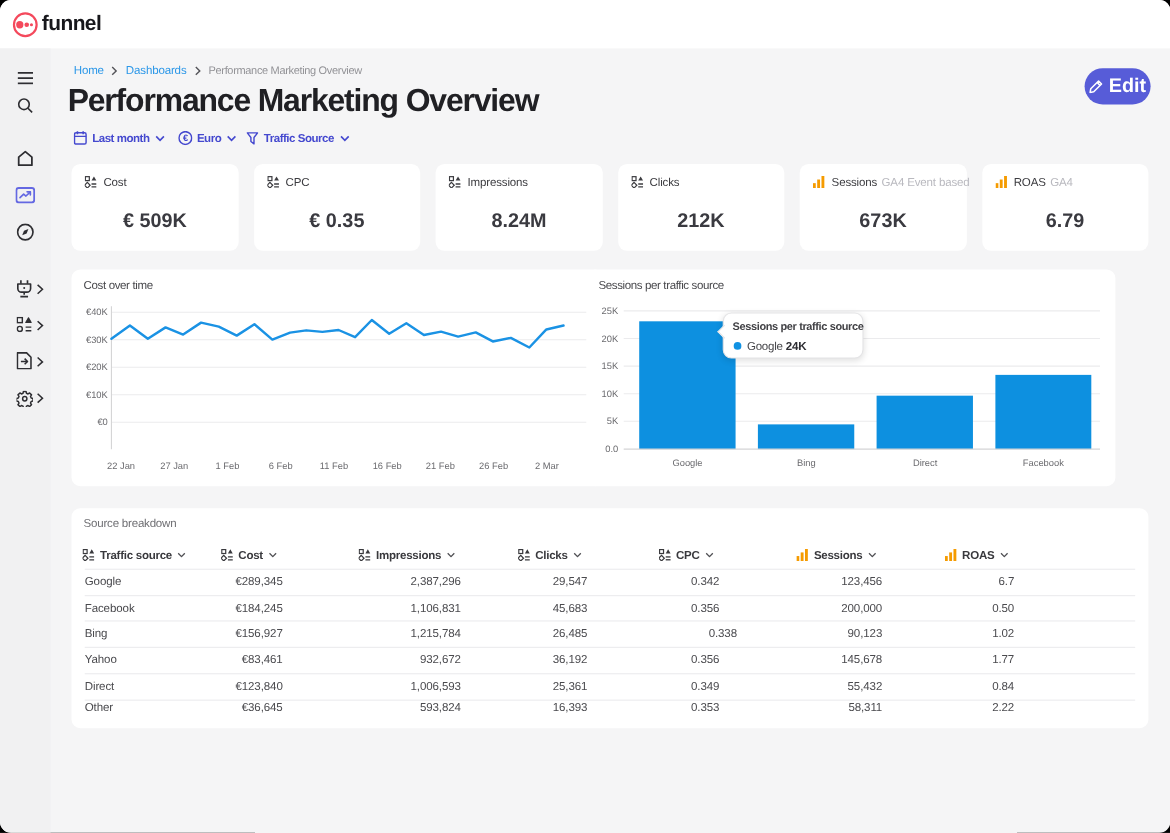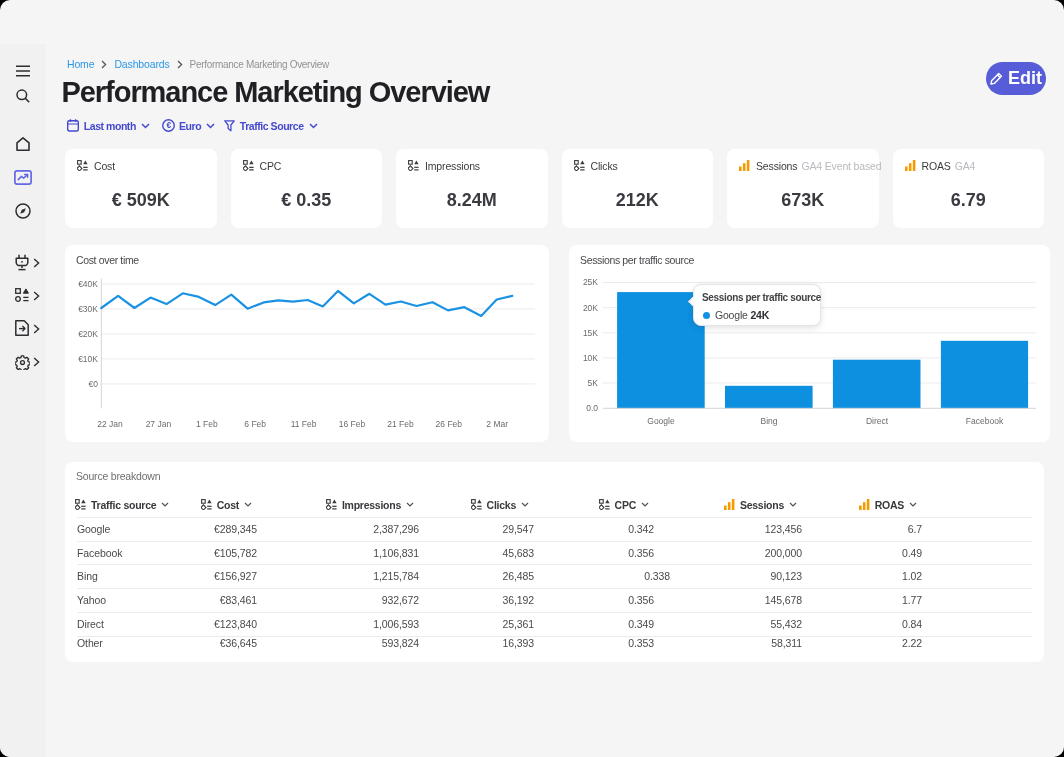--- a/index.html
+++ b/index.html
@@ -42,20 +42,29 @@
   #tbl .cell { position:absolute; top:50%; transform:translateY(-50%); white-space:nowrap; }
   #tbl .num { text-align:center; }
   #tbl .hd { display:flex; align-items:center; font-weight:bold; color:#39393d; font-size:10.5px; letter-spacing:-0.25px; }
   #tbl .hd svg { margin-right:5px; }
   #tbl .hd .hchev { margin-left:5px; }
   #tbl .line { position:absolute; left:12px; right:12px; height:1px; background:#ececee; }
 </style>
 </head>
 <body>
 <div id="page">
+  <div id="header">
+    <svg width="80" height="26" viewBox="0 0 80 26" style="position:absolute;left:11px;top:10px">
+      <circle cx="12" cy="12.5" r="10.3" fill="none" stroke="#f4495c" stroke-width="2"></circle>
+      <circle cx="7" cy="12.5" r="3.3" fill="#f4495c"></circle>
+      <circle cx="13.3" cy="12.5" r="2.1" fill="#f4495c"></circle>
+      <circle cx="17.6" cy="12.5" r="1.4" fill="#f4495c"></circle>
+    </svg>
+    <div style="position:absolute;left:38px;top:11px;font-size:19px;font-weight:bold;color:#17171b;letter-spacing:-0.5px;">funnel</div>
+  </div>
   <div id="sidebar">
 
     <svg class="sideicon" style="left:16px;top:21px" width="14" height="12" viewBox="0 0 14 12">
       <g stroke="#2e2e32" stroke-width="1.5">
           <line x1="0" y1="1.2" x2="14" y2="1.2"></line>
           <line x1="0" y1="6" x2="14" y2="6"></line>
           <line x1="0" y1="10.8" x2="14" y2="10.8"></line>
         </g>
     </svg>
 
@@ -256,21 +265,21 @@
           <text x="238.6" y="181.5">11 Feb</text>
           <text x="287" y="181.5">16 Feb</text>
           <text x="335.4" y="181.5">21 Feb</text>
           <text x="383.8" y="181.5">26 Feb</text>
           <text x="432.2" y="181.5">2 Mar</text>
         </g>
         <polyline points="36.3,63.0 53.1,50.9 69.4,63.0 85.5,52.6 101.5,59.1 117.8,48.3 133.9,51.9 150.2,60.1 166.3,49.7 182.6,63.7 198.7,57.4 213.4,55.3 228.1,56.7 242.8,55.0 257.8,61.5 273.0,45.9 288.8,58.4 304.4,48.8 320.4,59.6 335.9,56.5 351.5,61.0 367.5,57.2 383.0,65.4 399.4,62.2 416.2,70.9 431.7,54.5 447.3,50.9" fill="none" stroke="#1a92e4" stroke-width="2.2" stroke-linejoin="round" stroke-linecap="round"></polyline>
       </svg>
     </div>
 
-    <div class="card" style="left:523px;top:201px;width:481px;height:196.5px">
+    <div class="card" style="left:487px;top:201px;width:481px;height:196.5px">
       <div class="charttitle">Sessions per traffic source</div>
       <svg width="481" height="196" viewBox="0 0 481 196" style="position:absolute;left:0;top:0">
         <g stroke="#ebebed" stroke-width="1">
           <line x1="34" y1="37.6" x2="467" y2="37.6"></line>
           <line x1="34" y1="62.7" x2="467" y2="62.7"></line>
           <line x1="34" y1="87.8" x2="467" y2="87.8"></line>
           <line x1="34" y1="112.9" x2="467" y2="112.9"></line>
           <line x1="34" y1="138" x2="467" y2="138"></line>
         </g>
         <g font-size="8.5" fill="#6b6b6f" text-anchor="end" font-family="Liberation Sans,sans-serif">
@@ -372,26 +381,26 @@
         <div class="cell num" style="right:787px">€289,345</div>
         <div class="cell num" style="right:625px">2,387,296</div>
         <div class="cell num" style="right:510px">29,547</div>
         <div class="cell num" style="right:390px">0.342</div>
         <div class="cell num" style="right:242px">123,456</div>
         <div class="cell num" style="right:122px">6.7</div>
       </div>
       <div class="line" style="top:79.2px"></div>
       <div class="row" style="top:79.2px;height:23.7px">
         <div class="cell" style="left:12px">Facebook</div>
-        <div class="cell num" style="right:787px">€105,782</div>
+        <div class="cell num" style="right:787px">€184,245</div>
         <div class="cell num" style="right:625px">1,106,831</div>
         <div class="cell num" style="right:510px">45,683</div>
         <div class="cell num" style="right:390px">0.356</div>
         <div class="cell num" style="right:242px">200,000</div>
-        <div class="cell num" style="right:122px">0.49</div>
+        <div class="cell num" style="right:122px">0.50</div>
       </div>
       <div class="line" style="top:102.9px"></div>
       <div class="row" style="top:102.9px;height:23.7px">
         <div class="cell" style="left:12px">Bing</div>
         <div class="cell num" style="right:787px">€156,927</div>
         <div class="cell num" style="right:625px">1,215,784</div>
         <div class="cell num" style="right:510px">26,485</div>
         <div class="cell num" style="right:374px">0.338</div>
         <div class="cell num" style="right:242px">90,123</div>
         <div class="cell num" style="right:122px">1.02</div>

